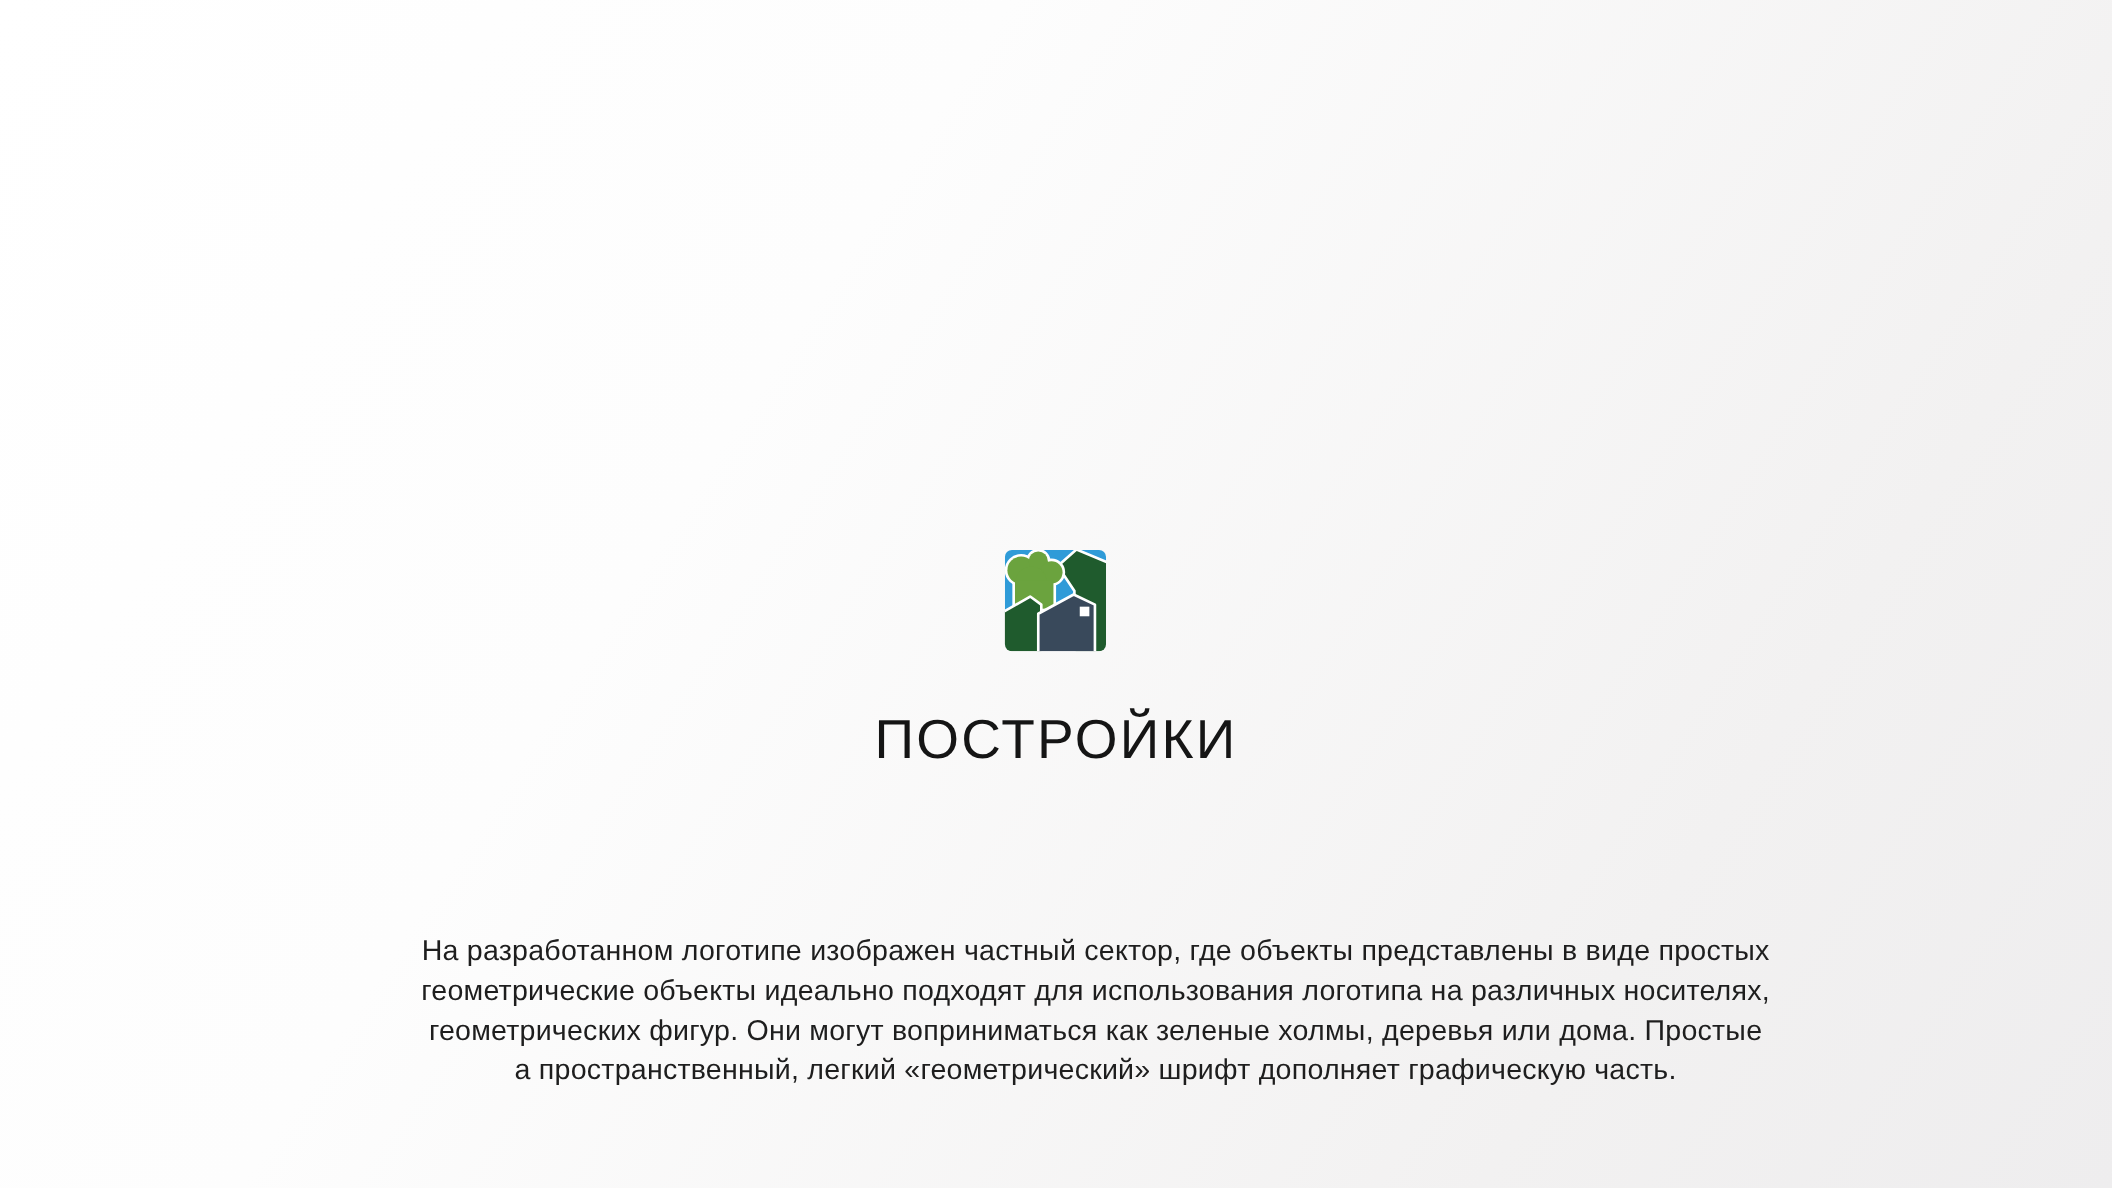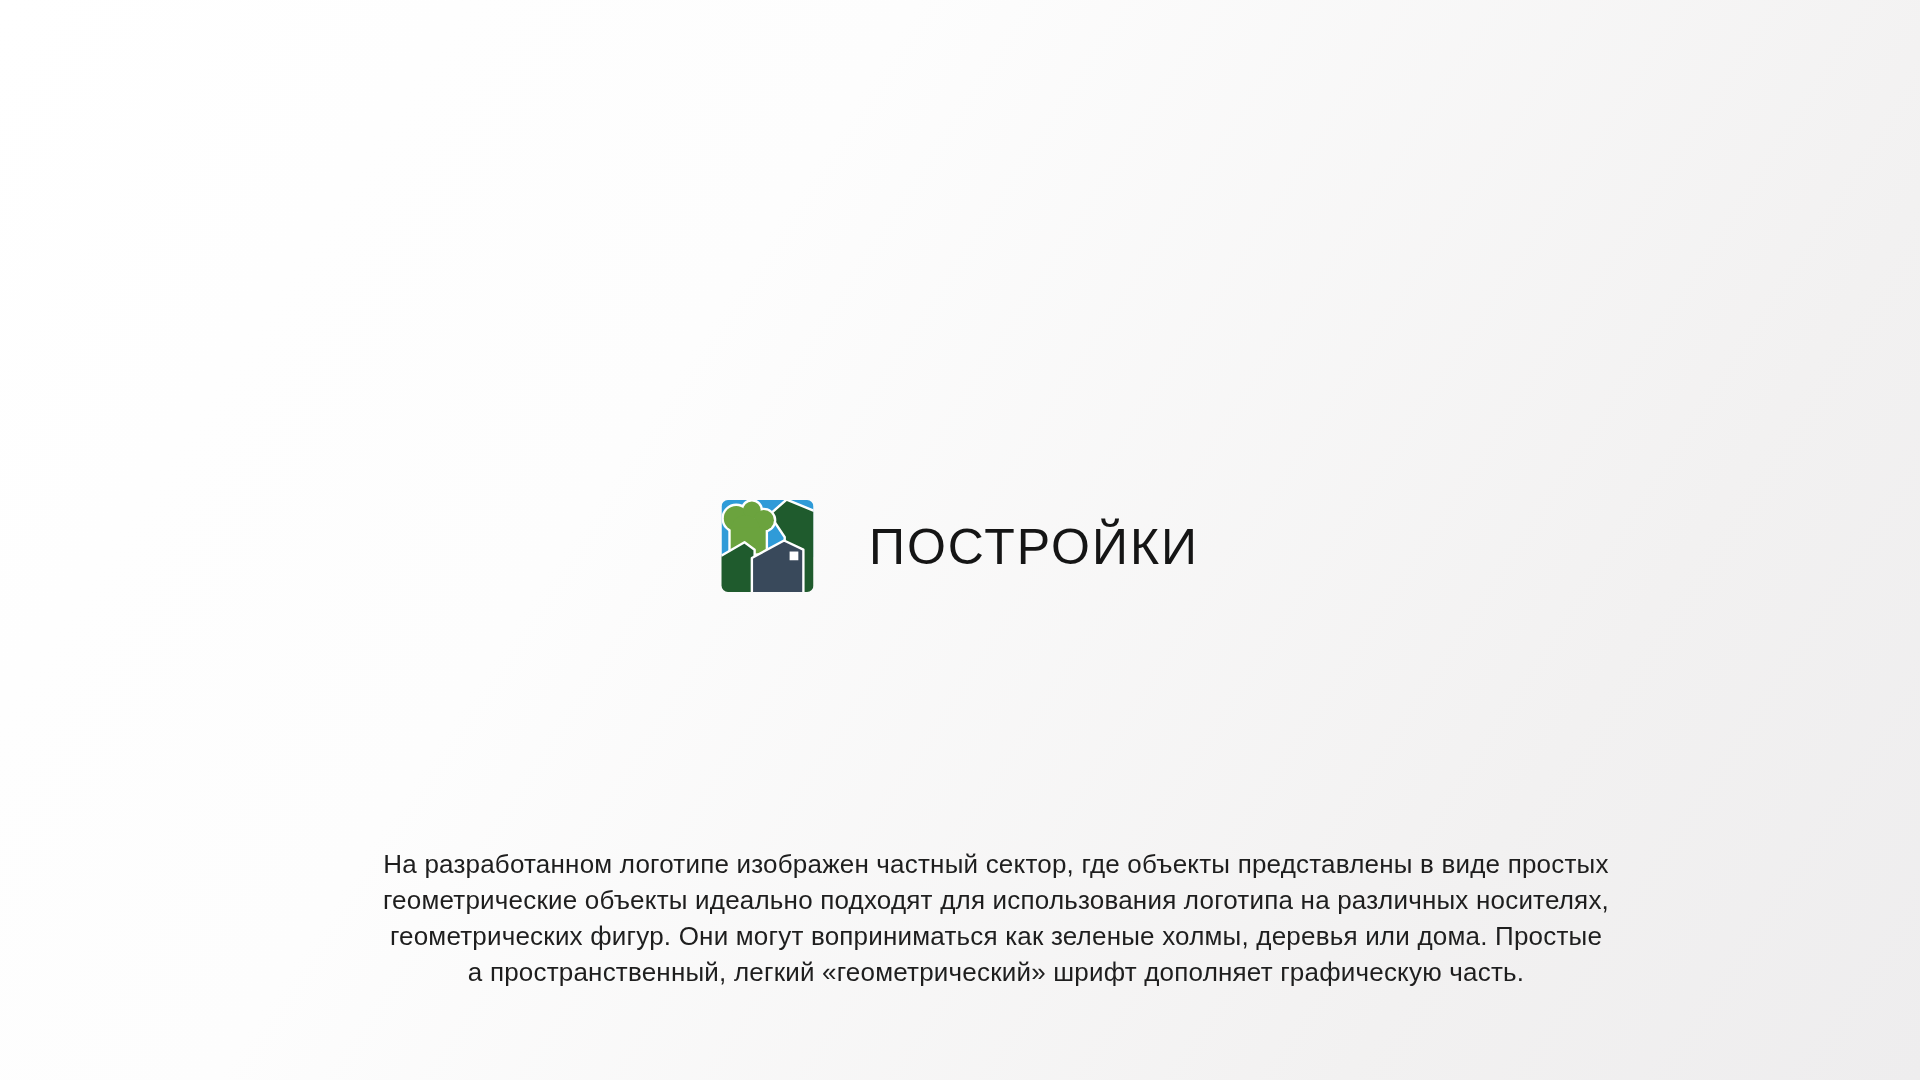--- a/index.html
+++ b/index.html
@@ -15,20 +15,21 @@
     font-family: "Liberation Sans", sans-serif;
   }
   .logo-lockup {
     position: absolute;
     top: 500px;
     left: 50%;
     transform: translateX(-50%);
     display: flex;
     align-items: center;
     gap: 55px;
+    flex-direction: column;
   }
   .logo-mark {
     width: 93px;
     height: 92px;
     flex: 0 0 auto;
   }
   .logo-wordmark {
     font-size: 50px;
     line-height: 46px;
     letter-spacing: 2px;

